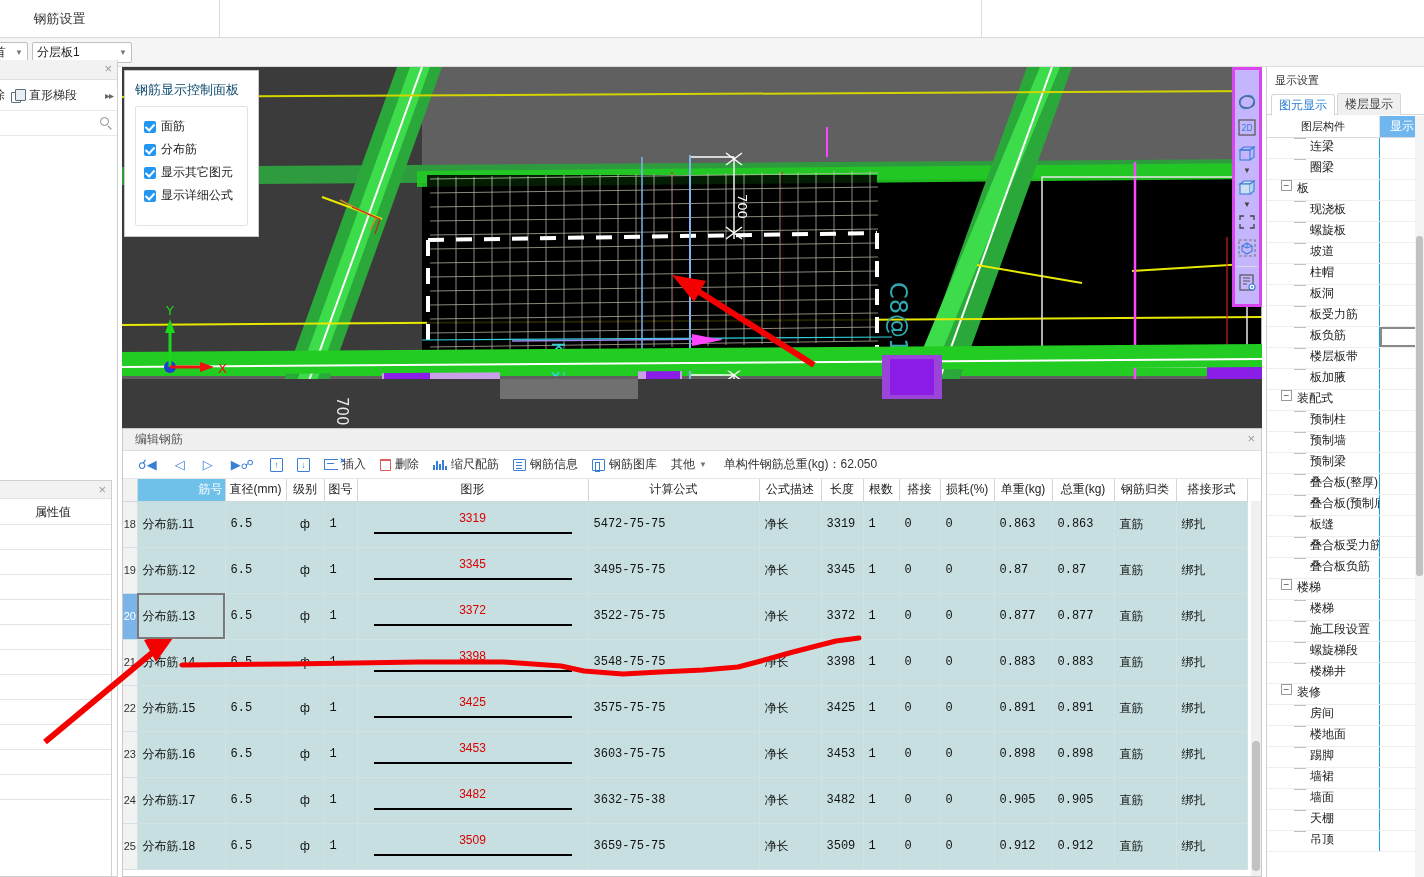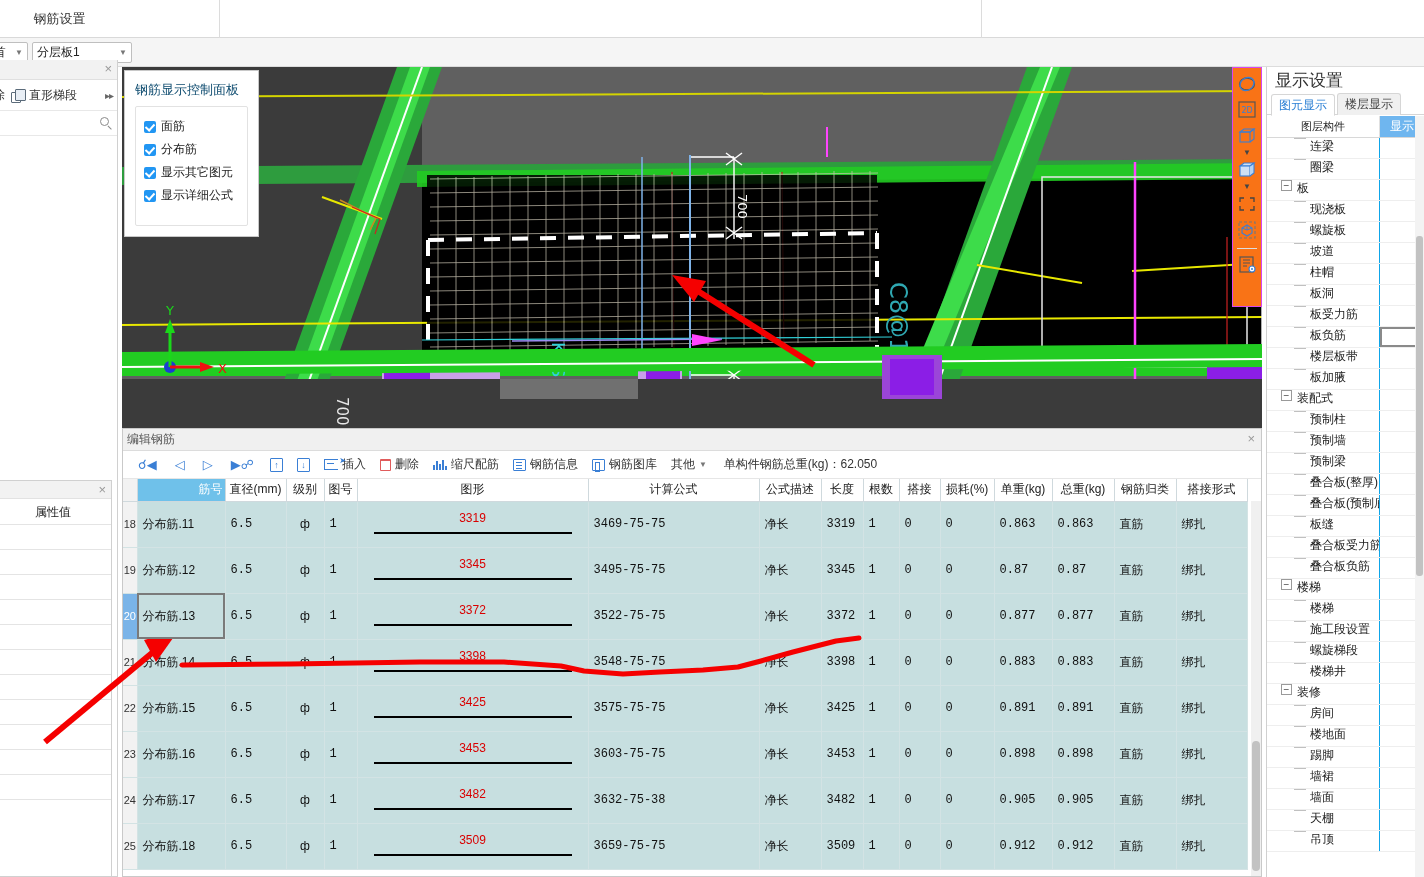--- a/index.html
+++ b/index.html
@@ -102,22 +102,22 @@
   
   .cad {
     position: absolute; left: 122px; top: 67px; width: 1140px; height: 361px;
     background: #606060; overflow: hidden;
   }
   .cad svg { display:block; }
 
   
   .cadtools {
     position: absolute; right: 0; top: 0; width: 30px; height: 240px;
-    background: #f97316; border: 1px solid #d946ef;
-    display: flex; flex-direction: column; align-items: center; padding-top: 4px;
+    background: #c4b5fd; border: 3px solid #d946ef;
+    display: flex; flex-direction: column; align-items: center; padding-top: 20px;
   }
   .cadtool { width: 24px; height: 24px; margin-bottom: 2px; display:flex; align-items:center;
              justify-content:center; cursor:pointer; }
   .cadtool.sep { height: 1px; width: 20px; background:#ddd; margin: 4px 0; }
   .caret-sm { font-size: 8px; color:#444; line-height:6px; height:8px; }
 
   
   .rdc {
     position: absolute; left: 124px; top: 70px; width: 135px; height: 167px;
     background: #fff; border: 1px solid #c8c8c8;
@@ -138,21 +138,21 @@
   }
 
   
   .editpanel {
     position: absolute; left: 122px; top: 428px; width: 1140px; height: 449px;
     background: #fff; border: 1px solid #c9c9c9;
   }
   .ep-title {
     position: absolute; left: 0; top: 0; width: 100%; height: 22px;
     background: #f0f0f0; border-bottom: 1px solid #dcdcdc;
-    display: flex; align-items: center; padding-left: 4px;
+    display: flex; align-items: center; padding-left: 12px;
     font-size: 12px; color: #555;
   }
   .ep-close { position:absolute; right:6px; top:2px; color:#999; font-size:13px; cursor:pointer; }
   .ep-toolbar {
     position: absolute; left: 0; top: 22px; width: 100%; height: 28px;
     background: #fff; border-bottom: 1px solid #e6e6e6;
     display: flex; align-items: center; gap: 0; padding-left: 6px; font-size: 12px;
   }
   .tb-item { display:flex; align-items:center; gap:4px; padding: 0 7px; height:24px;
              cursor:pointer; color:#333; white-space:nowrap; }
@@ -207,21 +207,21 @@
     position:absolute; right:0; top:72px; width:10px; bottom:0; background:#f0f0f0;
   }
   .vscroll .thumb { position:absolute; left:1px; width:8px; background:#c2c2c2; border-radius:4px; }
 
   
   .rightpanel {
     position: absolute; left: 1266px; top: 67px; width: 158px; height: 810px;
     background: #fff; border-left: 1px solid #d0d0d0;
   }
   .rp-title { height: 26px; display:flex; align-items:center; padding-left:8px;
-              font-size:17px; color:#333; background:#fff; }
+              font-size:11px; color:#333; background:#fff; }
   .rp-tabs { display:flex; height:22px; padding-left:4px; border-bottom:1px solid #d6d6d6; }
   .rp-tab { padding: 0 7px; height:22px; line-height:21px; font-size:12px; color:#444;
             border:1px solid #d6d6d6; border-bottom:none; background:#f0f0f0; margin-right:2px;
             border-radius:3px 3px 0 0; cursor:pointer; }
   .rp-tab.active { background:#fff; color:#2a7fd4; border-bottom:1px solid #fff; position:relative; top:1px; }
   .rp-grid { position:absolute; left:0; top:49px; right:0; bottom:0; overflow:hidden; }
   .rp-head { display:flex; height:22px; border-bottom:1px solid #d8d8d8; }
   .rp-head .c1 { flex:1; display:flex; align-items:center; justify-content:center;
                  font-size:11px; color:#222; border-right:1px solid #e0e0e0; }
   .rp-head .c2 { width:44px; background:#6fb6ef; color:#fff; font-size:12px;
@@ -652,21 +652,21 @@
           </tr>
         </thead>
         <tbody>
           <tr>
             <td class="rownum">18</td>
             <td class="cn">分布筋.11</td>
             <td>6.5</td>
             <td class="cn" style="text-align:center">ф</td>
             <td>1</td>
             <td class="shape"><span class="num">3319</span><span class="line"></span></td>
-            <td>3469-75-75</td>
+            <td>5472-75-75</td>
             <td class="cn">净长</td>
             <td>3319</td>
             <td>1</td>
             <td>0</td>
             <td>0</td>
             <td>0.863</td>
             <td>0.863</td>
             <td class="cn">直筋</td>
             <td class="cn">绑扎</td>
           </tr>

